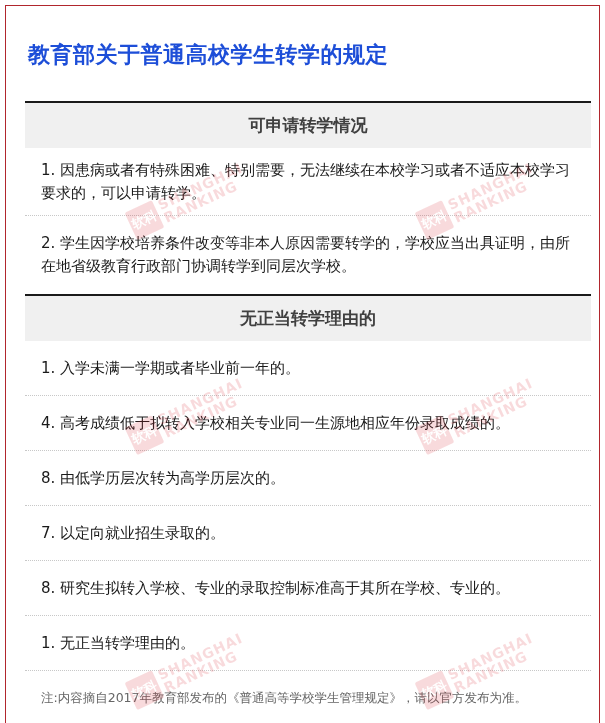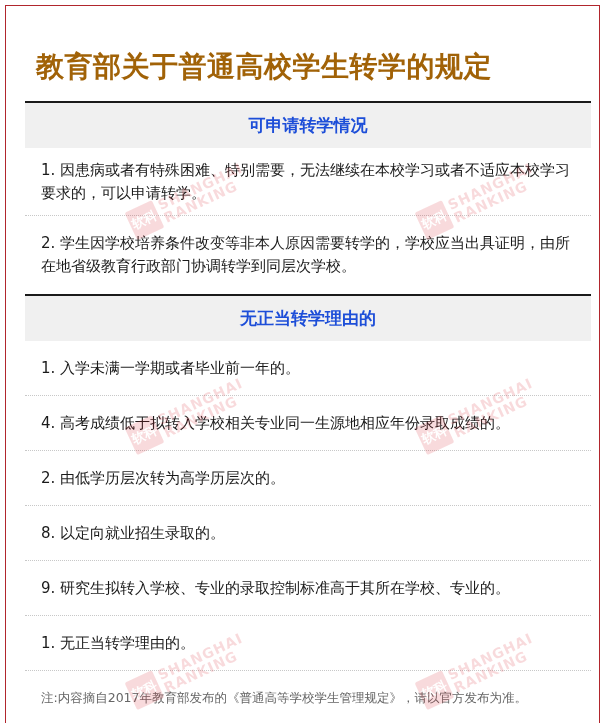--- a/index.html
+++ b/index.html
@@ -23,43 +23,43 @@
       border-left: 1px solid #b1262d;
       border-top: 1px solid #b1262d;
       border-right: 1px solid #b1262d;
       box-sizing: border-box;
       background: #fff;
     }
     .title {
       position: absolute;
       left: 22px;
       top: 34px;
-      font-size: 28px;
+      font-size: 22px;
       font-weight: bold;
-      color: #a16207;
+      color: #1d4ed8;
       letter-spacing: 0.5px;
-      margin: 8px;
+      margin: 0;
       white-space: nowrap;
     }
     .content {
       position: absolute;
       left: 19px;
       top: 95px;
       width: 566px;
     }
     .section-header {
       background: #f0f0f0;
       border-top: 2px solid #1a1a1a;
       height: 45px;
       display: flex;
       align-items: center;
       justify-content: center;
       font-size: 17px;
       font-weight: bold;
-      color: #1d4ed8;
+      color: #404040;
     }
     .item {
       font-size: 15px;
       line-height: 23px;
       color: #1a1a1a;
       padding: 0 16px;
       display: flex;
       align-items: center;
       box-sizing: border-box;
     }
@@ -122,27 +122,27 @@
     </div>
 
     <div class="section-header">无正当转学理由的</div>
     <div class="item dotted" style="height:55px;text-align:right;">
       <span>1. 入学未满一学期或者毕业前一年的。</span>
     </div>
     <div class="item dotted" style="height:55px;">
       <span>4. 高考成绩低于拟转入学校相关专业同一生源地相应年份录取成绩的。</span>
     </div>
     <div class="item dotted" style="height:55px;">
-      <span>2. 由低学历层次转为高学历层次的。</span>
+      <span>8. 由低学历层次转为高学历层次的。</span>
     </div>
     <div class="item dotted" style="height:55px;">
-      <span>8. 以定向就业招生录取的。</span>
+      <span>7. 以定向就业招生录取的。</span>
     </div>
     <div class="item dotted" style="height:55px;">
-      <span>9. 研究生拟转入学校、专业的录取控制标准高于其所在学校、专业的。</span>
+      <span>8. 研究生拟转入学校、专业的录取控制标准高于其所在学校、专业的。</span>
     </div>
     <div class="item dotted" style="height:55px;">
       <span>1. 无正当转学理由的。</span>
     </div>
 
     <div class="note">注:内容摘自2017年教育部发布的《普通高等学校学生管理规定》，请以官方发布为准。</div>
 
   </div>
 </div>
 

